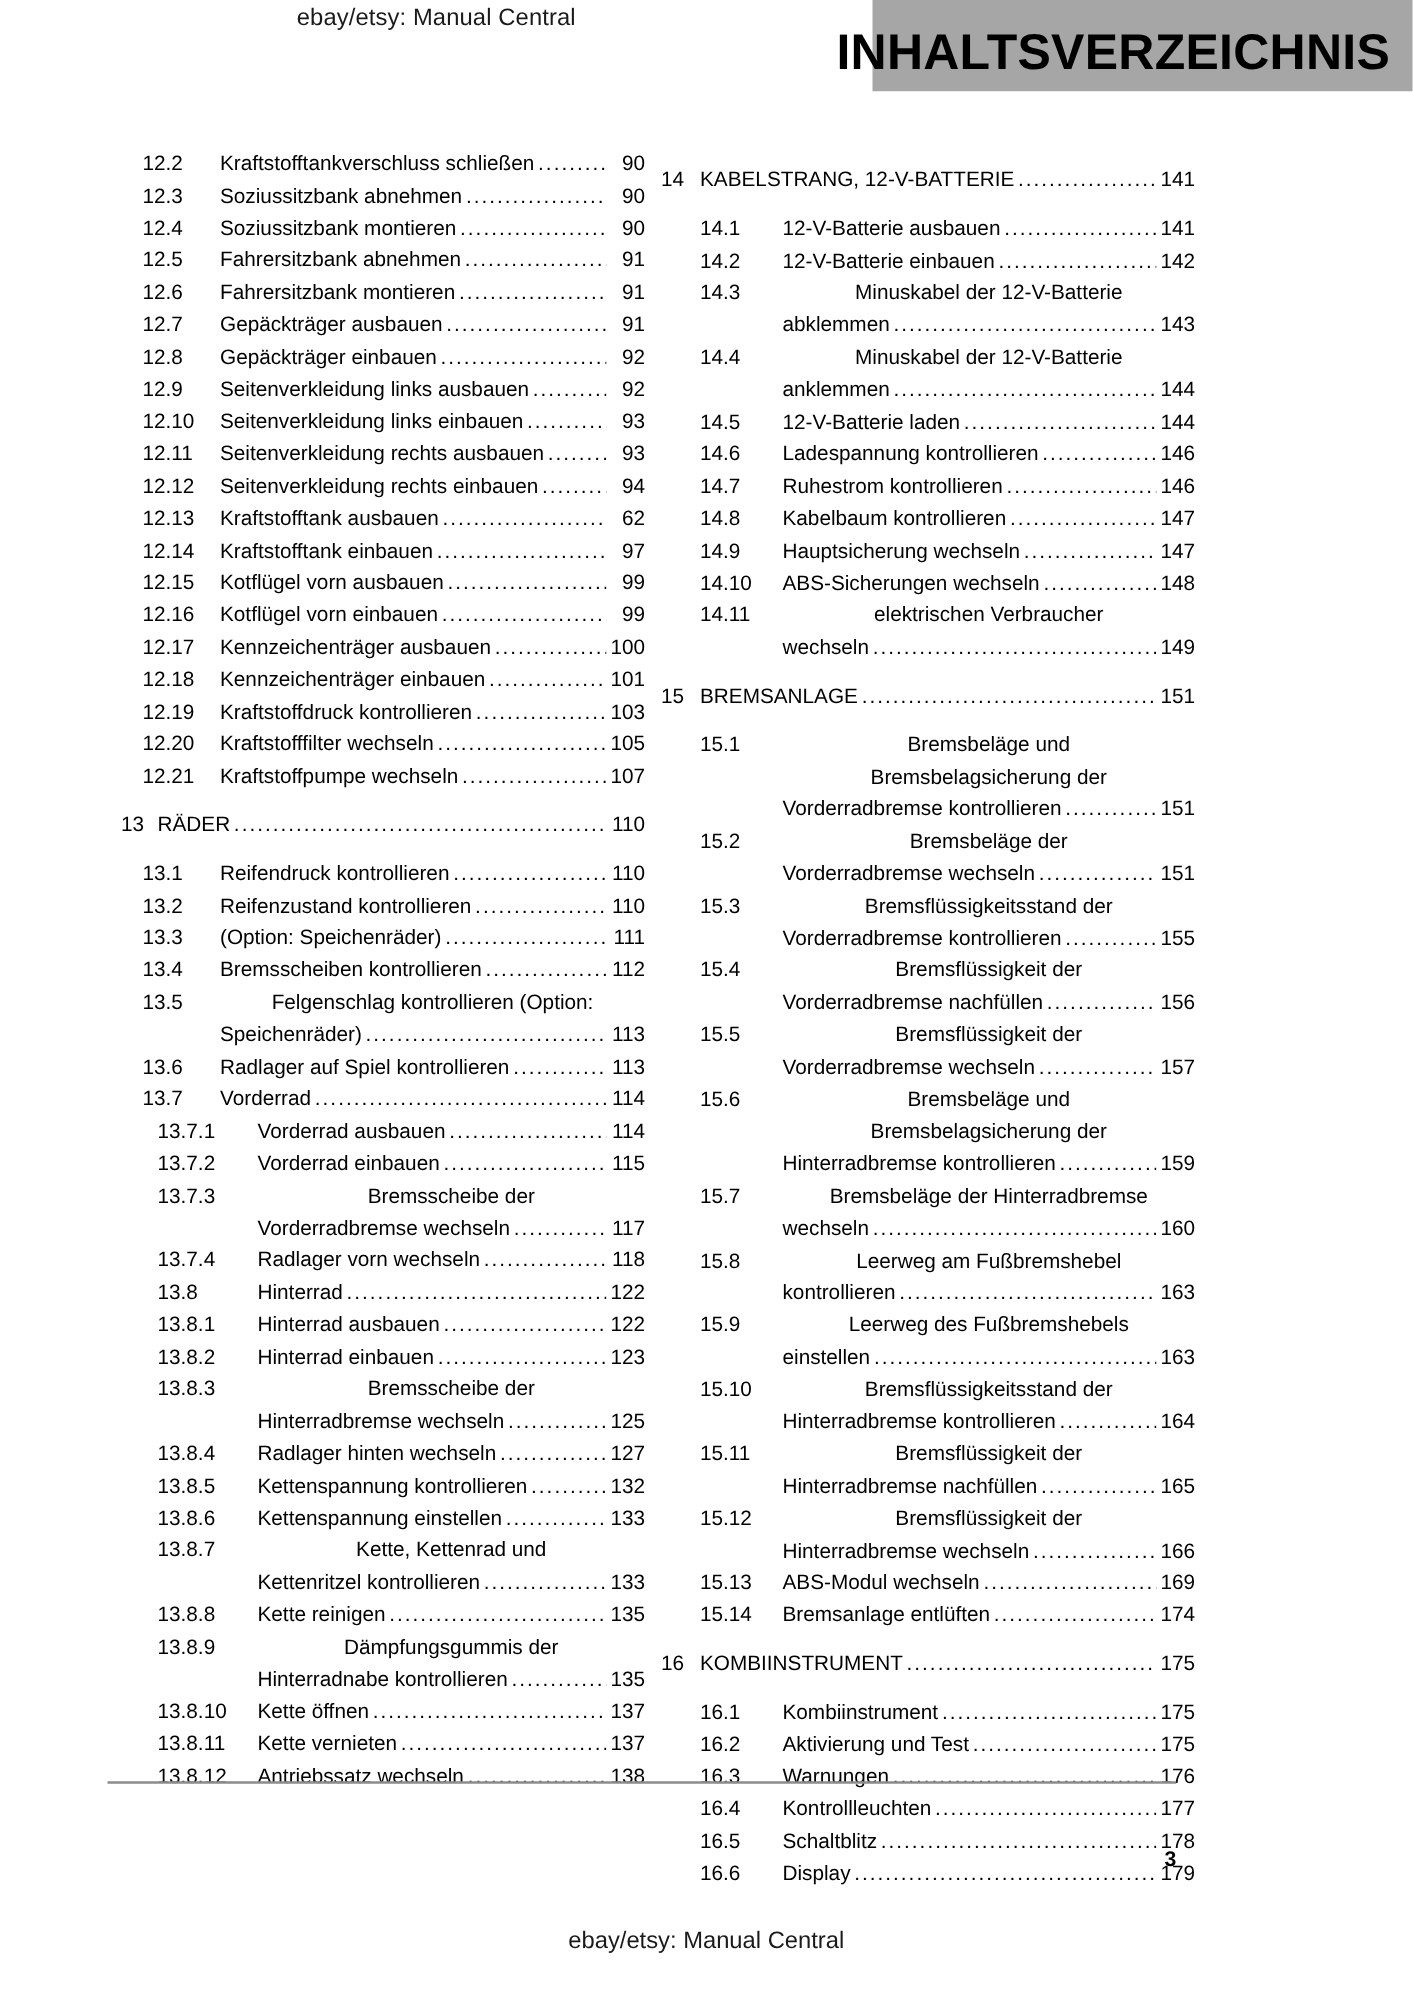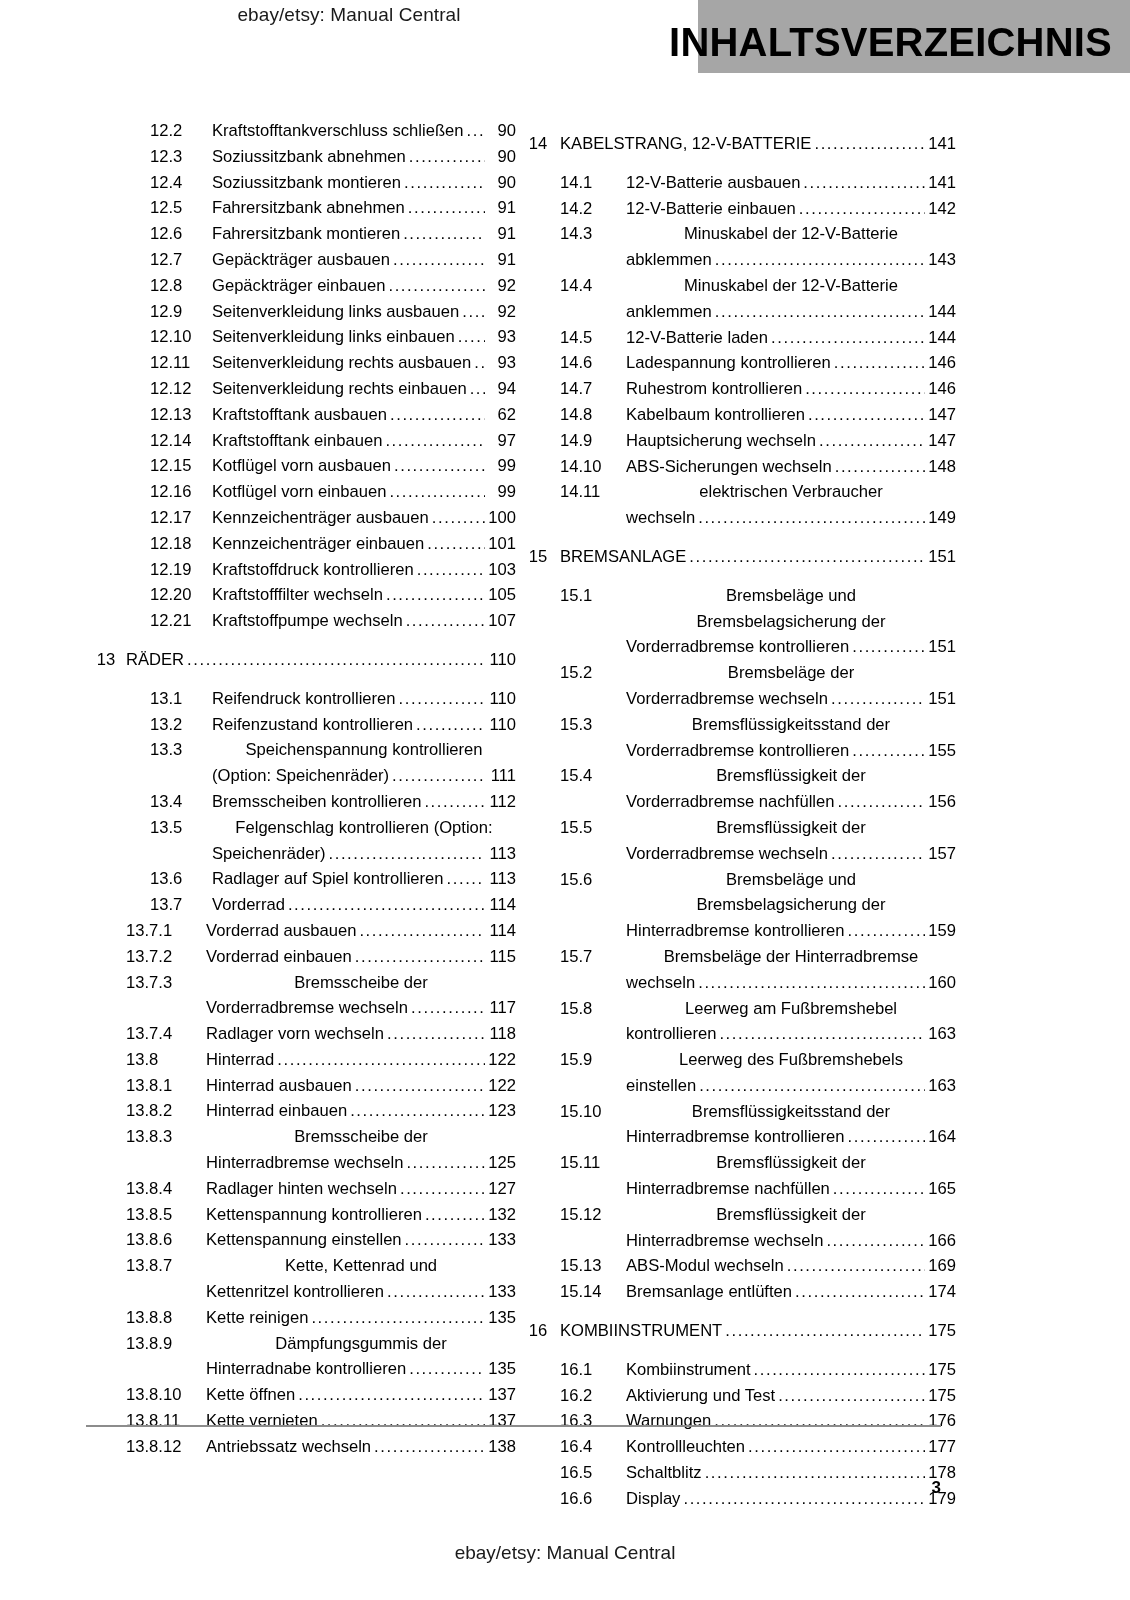--- a/index.html
+++ b/index.html
@@ -77,21 +77,21 @@
     margin-top: 13px;
     margin-bottom: 13px;
   }
 
   .num {
     flex: 0 0 auto;
     white-space: nowrap;
   }
   
   .lvl1 .num { width: 40px; text-align: center; }          
-  .lvl2 .num { width: 62px; margin-left: 64px; }   
+  .lvl2 .num { width: 62px; margin-left: 28px; }   
   .lvl3 .num { width: 80px; margin-left: 40px; }   
 
   .right .lvl1 .num { width: 44px; }
   .right .lvl2 .num { width: 66px; margin-left: 44px; }
 
   .body {
     flex: 1 1 auto;
     min-width: 0;
     display: block;
   }
@@ -389,21 +389,20 @@
           <div class="lineone">
             <span class="title">Reifenzustand kontrollieren</span>
             <span class="leader">..........................................................................................</span>
             <span class="page">110</span>
           </div>
         </div>
       </div>
       <div class="entry lvl2">
         <div class="num">13.3</div>
         <div class="body">
-          <div class="wrapline">Speichenspannung kontrollieren</div>
           <div class="lineone">
             <span class="title">(Option: Speichenräder)</span>
             <span class="leader">..........................................................................................</span>
             <span class="page">111</span>
           </div>
         </div>
       </div>
       <div class="entry lvl2">
         <div class="num">13.4</div>
         <div class="body">

